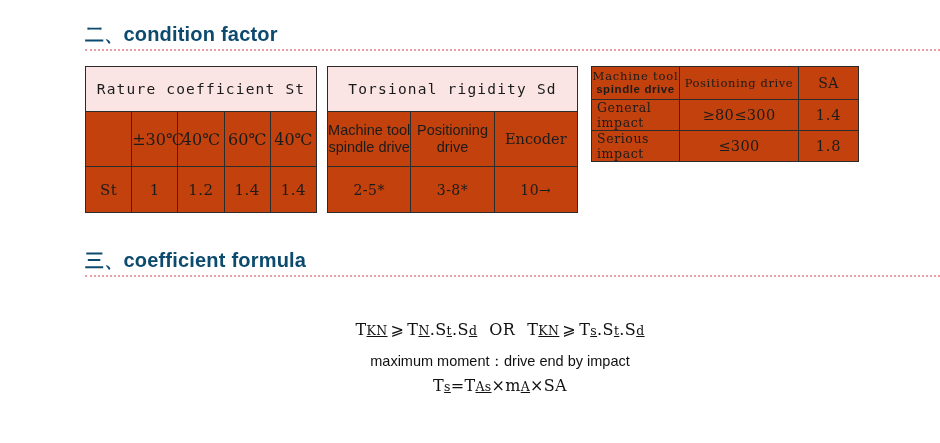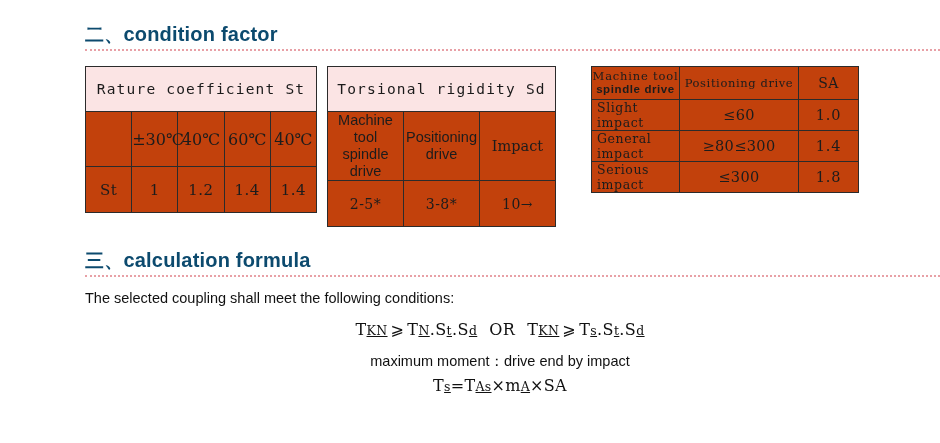--- a/index.html
+++ b/index.html
@@ -70,21 +70,21 @@
     height: 44px;
     color: #1a1a1a;
   }
 
   
   #tbl-st { left: 85px; top: 66px; width: 232px; }
   #tbl-st .r-head td { height: 54px; font-family: "DejaVu Serif", serif; font-size: 16px; margin-left: 48px; }
   #tbl-st .r-val  td { height: 45px; font-family: "DejaVu Serif", serif; font-size: 15px; letter-spacing: 0.5px; }
 
   
-  #tbl-sd { left: 327px; top: 66px; width: 229px; }
+  #tbl-sd { left: 327px; top: 66px; width: 251px; }
   #tbl-sd .r-head td {
     height: 54px;
     font-family: "Liberation Sans", sans-serif;
     font-size: 14.5px;
     line-height: 17px;
   }
   #tbl-sd .r-head td.enc { font-family: "DejaVu Serif", serif; font-size: 14.5px; }
   #tbl-sd .r-val td { height: 45px; font-family: "DejaVu Serif", serif; font-size: 14px; letter-spacing: 0.5px; }
 
   
@@ -190,73 +190,65 @@
     </tr>
     <tr class="r-head">
       <td style="width:88px">
         <span>Machine tool</span><br>
         <span>spindle drive</span>
       </td>
       <td style="width:83px">
         <span>Positioning</span><br>
         <span>drive</span>
       </td>
-      <td class="enc" style="width:78px">Impact</td>
+      <td class="enc" style="width:78px">Encoder</td>
     </tr>
     <tr class="r-val">
       <td>2-5*</td>
       <td>3-8*</td>
       <td>10→</td>
     </tr>
   </tbody>
     </table>
 
   <table class="tbl" id="tbl-sa">
     <tbody>
     <tr class="r-head">
       <td class="hdr-two-line" style="width:87px">
         <span class="l1">Machine tool</span>
         <span class="l2">spindle drive</span>
       </td>
       <td style="width:118px">Positioning drive</td>
       <td class="sa-h" style="width:59px">SA</td>
     </tr>
 
-    <tr class="r-body">
-      <td class="lbl">Slight impact</td>
-      <td class="rng">
-        <span class="rng-inner">≤60</span>
-      </td>
-      <td class="num">1.0</td>
-    </tr>
 
     <tr class="r-body">
       <td class="lbl">General impact</td>
       <td class="rng">
         <span class="rng-inner">≥80</span><span class="gap"></span><span class="rng-inner">≤300</span>
       </td>
       <td class="num">1.4</td>
     </tr>
 
     <tr class="r-body">
       <td class="lbl">Serious impact</td>
       <td class="rng">
         <span class="rng-inner">≤300</span>
       </td>
       <td class="num">1.8</td>
     </tr>
   </tbody>
     </table>
 
   <div class="section-head head-calc">
-    <span class="cn">三、</span><span>calculation formula</span>
+    <span class="cn">三、</span><span>coefficient formula</span>
   </div>
   <div class="dotted-rule rule-2"></div>
 
-  <div class="intro-line">The selected coupling shall meet the following conditions:</div>
 
   <div class="f-line f-ineq">
     <span><span>T</span><span class="sc">KN</span></span><span class="ge">⩾</span><span><span>T</span><span class="sc">N</span><span>.S</span><span class="sc">t</span><span>.S</span><span class="sc">d</span></span><span class="or">OR</span><span><span>T</span><span class="sc">KN</span></span><span class="ge">⩾</span><span><span>T</span><span class="sc">s</span><span>.S</span><span class="sc">t</span><span>.S</span><span class="sc">d</span></span>
   </div>
 
   <div class="f-line f-mid">maximum moment：drive end by impact</div>
 
   <div class="f-line f-last">
     <span><span>T</span><span class="sc">s</span></span><span>=</span><span><span>T</span><span class="sc">As</span></span><span>×</span><span><span>m</span><span class="sc">A</span></span><span>×</span><span>SA</span>
   </div>

